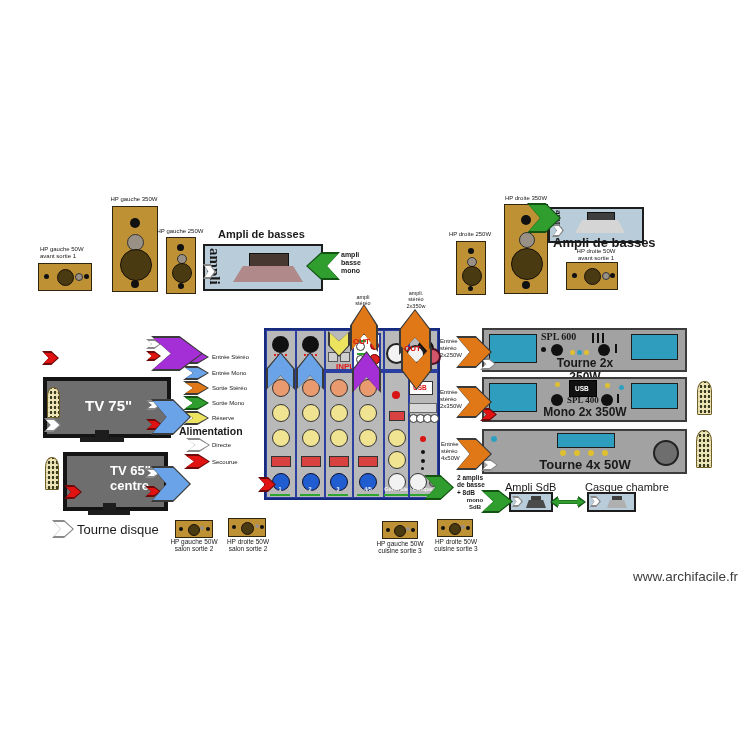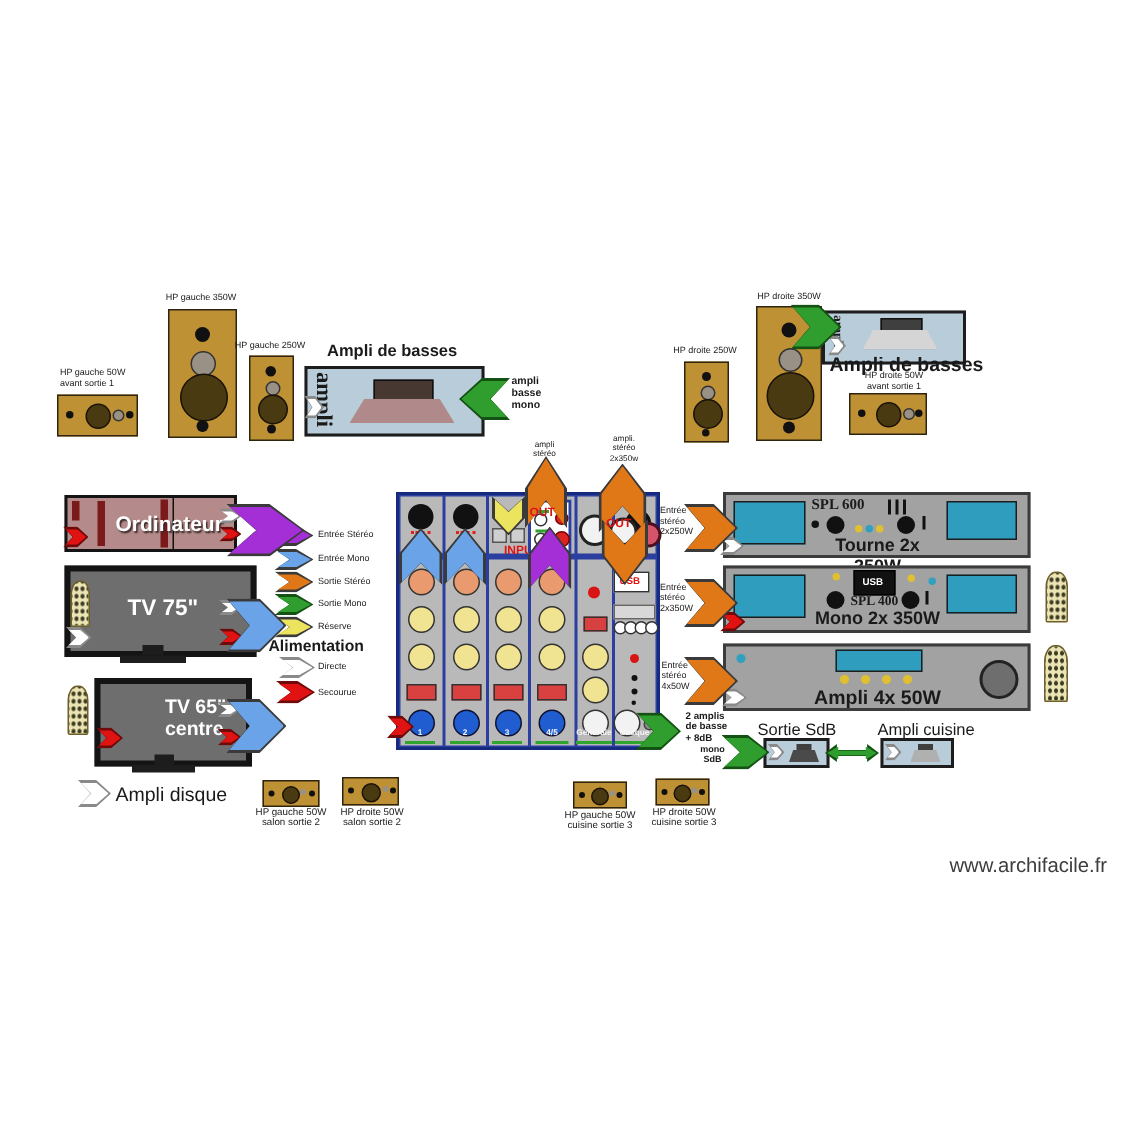--- a/index.html
+++ b/index.html
@@ -128,27 +128,20 @@
   <div class="t b" style="left:553px;top:236px;font-size:13px">Ampli de basses</div>
   <div class="t ml tiny ctr" style="left:566px;top:248px;width:60px">HP droite 50W
 avant sortie 1</div>
   <div class="spk" style="left:566px;top:262px;width:50px;height:26px">
     <span class="dot" style="left:5px;top:10px;width:5px;height:5px;background:#111"></span>
     <span class="dot" style="left:17px;top:5px;width:15px;height:15px;background:#4a3a12;border:1px solid #1a1208"></span>
     <span class="dot" style="left:35px;top:9px;width:6px;height:6px;background:#9a9186;border:1px solid #333"></span>
     <span class="dot" style="left:43px;top:10px;width:5px;height:5px;background:#111"></span>
   </div>
 
-  <div class="abs" style="left:43px;top:330px;width:115px;height:38px;background:#b48a8a;border:2px solid #141414;box-sizing:border-box">
-    <span class="abs" style="left:3px;top:2px;width:5px;height:13px;background:#7a1a1a"></span>
-    <span class="abs" style="left:20px;top:2px;width:5px;height:30px;background:#7a1a1a"></span>
-    <span class="abs" style="left:62px;top:1px;width:5px;height:32px;background:#7a1a1a"></span>
-    <span class="abs" style="left:70px;top:0;width:1px;height:34px;background:#111"></span>
-    <span class="t b" style="left:32px;top:9px;font-size:14px;color:#fff;text-shadow:1px 1px 1px #3a2a2a">Ordinateur</span>
-  </div>
   <span class="arr aR red" style="left:42px;top:351px;width:17px;height:14px;z-index:3">
       <i class="o"></i>
       <i class="f"></i>
     </span>
   <span class="arr aR white" style="left:146px;top:339px;width:15px;height:10px;z-index:2">
       <i class="o"></i>
       <i class="f"></i>
     </span>
   <span class="arr aR red" style="left:146px;top:351px;width:15px;height:10px;z-index:2">
       <i class="o"></i>
@@ -203,21 +196,21 @@
     </span>
   <span class="arr aR blue" style="left:151px;top:466px;width:40px;height:36px;z-index:4">
       <i class="o"></i>
       <i class="f"></i>
     </span>
 
   <span class="arr aR white" style="left:52px;top:520px;width:22px;height:18px">
       <i class="o"></i>
       <i class="f"></i>
     </span>
-  <div class="t" style="left:77px;top:523px;font-size:13px">Ampli disque</div>
+  <div class="t" style="left:77px;top:523px;font-size:13px">Tourne disque</div>
 
   <span class="arr aR purple" style="left:183px;top:350px;width:26px;height:14px">
       <i class="o"></i>
       <i class="f"></i>
     </span>
   <div class="t tiny" style="left:212px;top:354px">Entrée Stéréo</div>
   <span class="arr aR blue" style="left:183px;top:366px;width:26px;height:14px">
       <i class="o"></i>
       <i class="f"></i>
     </span>
@@ -425,21 +418,21 @@
     </span>
 
   <div class="amp" style="left:482px;top:429px;width:205px;height:45px"></div>
   <span class="dot" style="left:491px;top:436px;width:6px;height:6px;background:#30a0c0"></span>
   <div class="bluepanel" style="left:557px;top:433px;width:56px;height:13px"></div>
   <span class="dot" style="left:560px;top:450px;width:6px;height:6px;background:#e0c030"></span>
   <span class="dot" style="left:574px;top:450px;width:6px;height:6px;background:#e0c030"></span>
   <span class="dot" style="left:588px;top:450px;width:6px;height:6px;background:#e0c030"></span>
   <span class="dot" style="left:602px;top:450px;width:6px;height:6px;background:#e0c030"></span>
   <span class="dot" style="left:653px;top:440px;width:22px;height:22px;background:#6e6e6e;border:2px solid #222"></span>
-  <div class="t b ctr" style="left:535px;top:458px;width:100px;font-size:13px">Ampli 4x 50W</div>
+  <div class="t b ctr" style="left:535px;top:458px;width:100px;font-size:13px">Tourne 4x 50W</div>
   <div class="t ml" style="left:441px;top:441px;font-size:6px">Entrée
 stéréo
 4x50W</div>
   <span class="arr aR orange" style="left:456px;top:438px;width:36px;height:32px;z-index:4">
       <i class="o"></i>
       <i class="f"></i>
     </span>
   <span class="arr aR white" style="left:481px;top:459px;width:17px;height:12px;z-index:3">
       <i class="o"></i>
       <i class="f"></i>
@@ -450,34 +443,34 @@
 
   <div class="t ml b" style="left:457px;top:474px;font-size:6.5px">2 amplis
 de basse
 + 8dB</div>
   <div class="t ml b ctr" style="left:464px;top:497px;width:22px;font-size:6px">mono
 SdB</div>
   <span class="arr aR green" style="left:481px;top:490px;width:32px;height:23px;z-index:4">
       <i class="o"></i>
       <i class="f"></i>
     </span>
-  <div class="t" style="left:505px;top:481px;font-size:11px">Sortie SdB</div>
+  <div class="t" style="left:505px;top:481px;font-size:11px">Ampli SdB</div>
   <div class="ampbox" style="left:509px;top:492px;width:40px;height:16px">
     <span class="arr aR white" style="left:1px;top:2px;width:11px;height:11px">
         <i class="o"></i>
         <i class="f"></i>
       </span>
     <span class="abs" style="left:20px;top:2px;width:10px;height:4px;background:#3f3f3f"></span>
     <span class="cone" style="left:15px;top:6px;width:20px;height:8px;background:#4a4a4a"></span>
   </div>
   <span class="arr aH green" style="left:550px;top:496px;width:36px;height:12px">
       <i class="o"></i>
       <i class="f"></i>
     </span>
-  <div class="t" style="left:585px;top:481px;font-size:11px">Ampli cuisine</div>
+  <div class="t" style="left:585px;top:481px;font-size:11px">Casque chambre</div>
   <div class="ampbox" style="left:587px;top:492px;width:45px;height:16px">
     <span class="arr aR white" style="left:1px;top:2px;width:11px;height:11px">
         <i class="o"></i>
         <i class="f"></i>
       </span>
     <span class="abs" style="left:23px;top:2px;width:10px;height:4px;background:#3f3f3f"></span>
     <span class="cone" style="left:18px;top:6px;width:20px;height:8px;background:#b0b0b0"></span>
   </div>
 
   <div class="spk" style="left:175px;top:520px;width:36px;height:16px">

